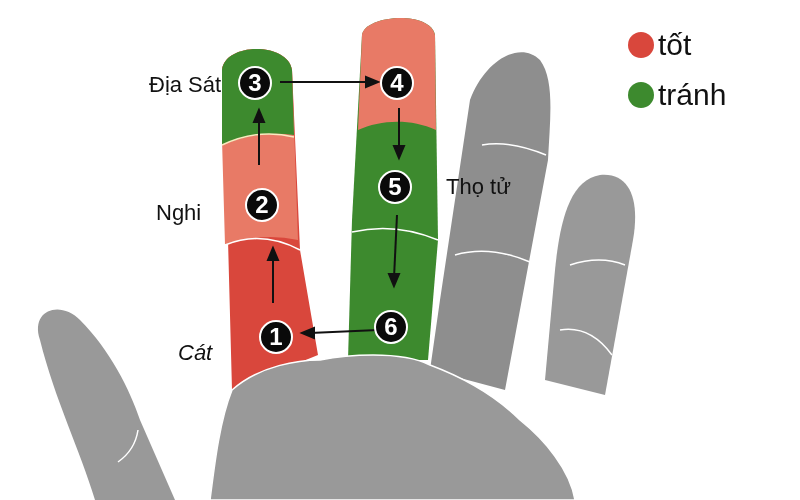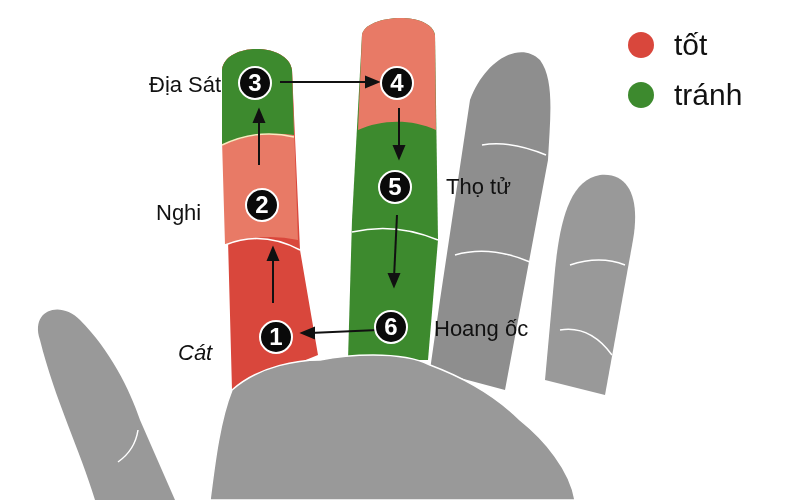--- a/index.html
+++ b/index.html
@@ -1,20 +1,20 @@
 <!DOCTYPE html>
 <html><head>
 <meta charset="utf-8">
 <style>
   html, body { margin: 0; padding: 0; background: #ffffff; }
   body { width: 800px; height: 500px; overflow: hidden; position: relative;
          font-family: "Liberation Sans", "DejaVu Sans", sans-serif; }
   #stage { position: absolute; left: 0; top: 0; width: 800px; height: 500px; }
   .lbl { position: absolute; font-size: 22px; color: #111; white-space: nowrap; }
-  .legend-item { position: absolute; display: flex; align-items: center; gap: 20px; }
+  .legend-item { position: absolute; display: flex; align-items: center; gap: 4px; }
   .legend-dot { width: 26px; height: 26px; border-radius: 50%; }
   .legend-text { font-size: 30px; color: #111; }
   .num { position: absolute; width: 34px; height: 34px; border-radius: 50%; background: #0a0a0a;
          color: #fff; font-weight: bold; font-size: 24px; display: flex; align-items: center; justify-content: center;
          border: 2px solid #fff; box-sizing: border-box; }
 </style>
 </head>
 <body>
 
 <div id="stage">
@@ -63,21 +63,20 @@
   <div class="num" style="left:245px;top:188px;">2</div>
   <div class="num" style="left:238px;top:66px;">3</div>
   <div class="num" style="left:380px;top:66px;">4</div>
   <div class="num" style="left:378px;top:170px;">5</div>
   <div class="num" style="left:374px;top:310px;">6</div>
 
   <div class="lbl" style="left:178px;top:340px;font-style:italic;">Cát</div>
   <div class="lbl" style="left:156px;top:200px;">Nghi</div>
   <div class="lbl" style="left:130px;top:72px;margin-left:19px;">Địa Sát</div>
   <div class="lbl" style="left:434px;top:174px;margin-left:12px;">Thọ tử</div>
-  <div class="lbl" style="left:434px;top:316px;">Hoang ốc</div>
 
   <div class="legend-item" style="left:628px;top:28px;">
     <span class="legend-dot" style="background:#d9473c;"></span>
     <span class="legend-text">tốt</span>
   </div>
   <div class="legend-item" style="left:628px;top:78px;">
     <span class="legend-dot" style="background:#3d8a2e;"></span>
     <span class="legend-text">tránh</span>
   </div>
 </div>

